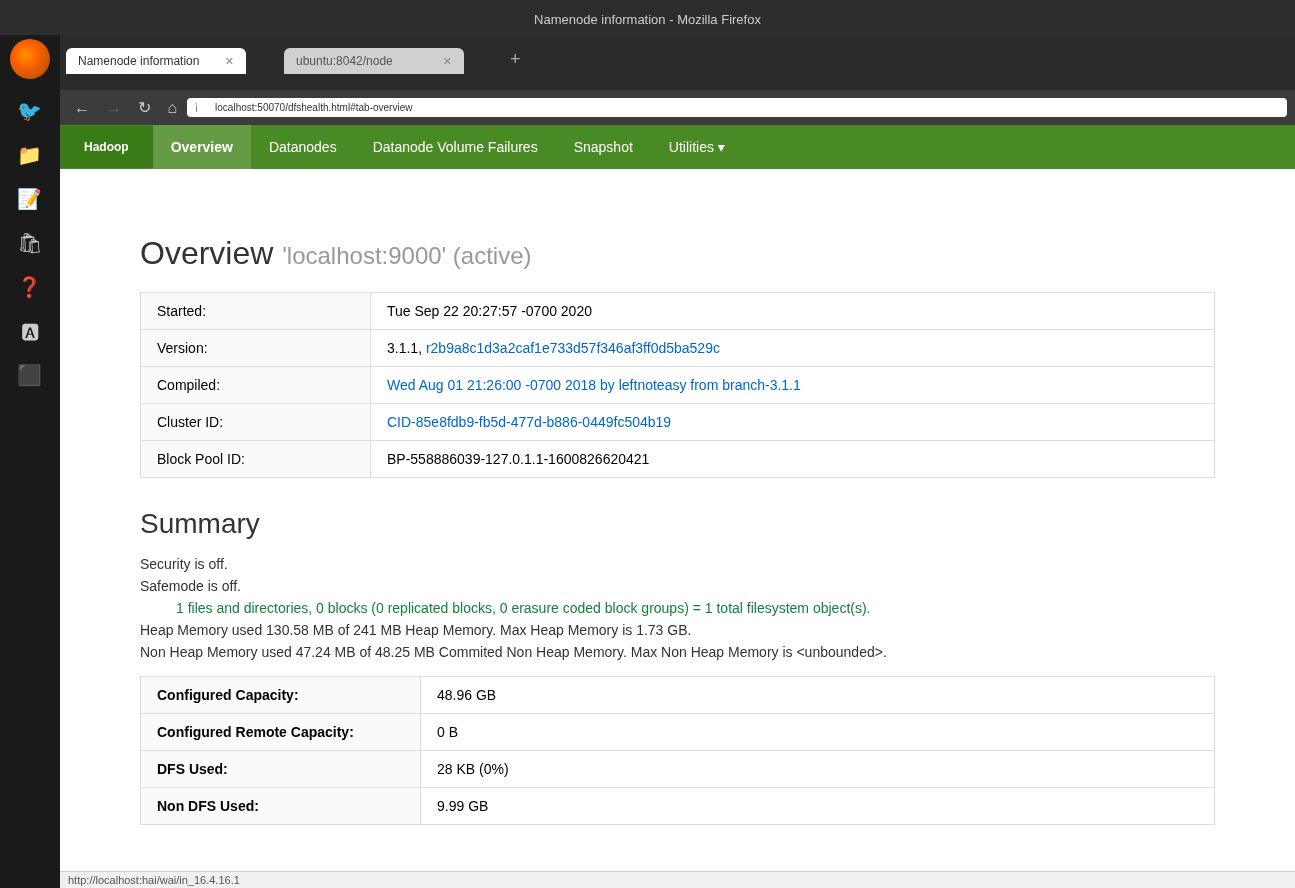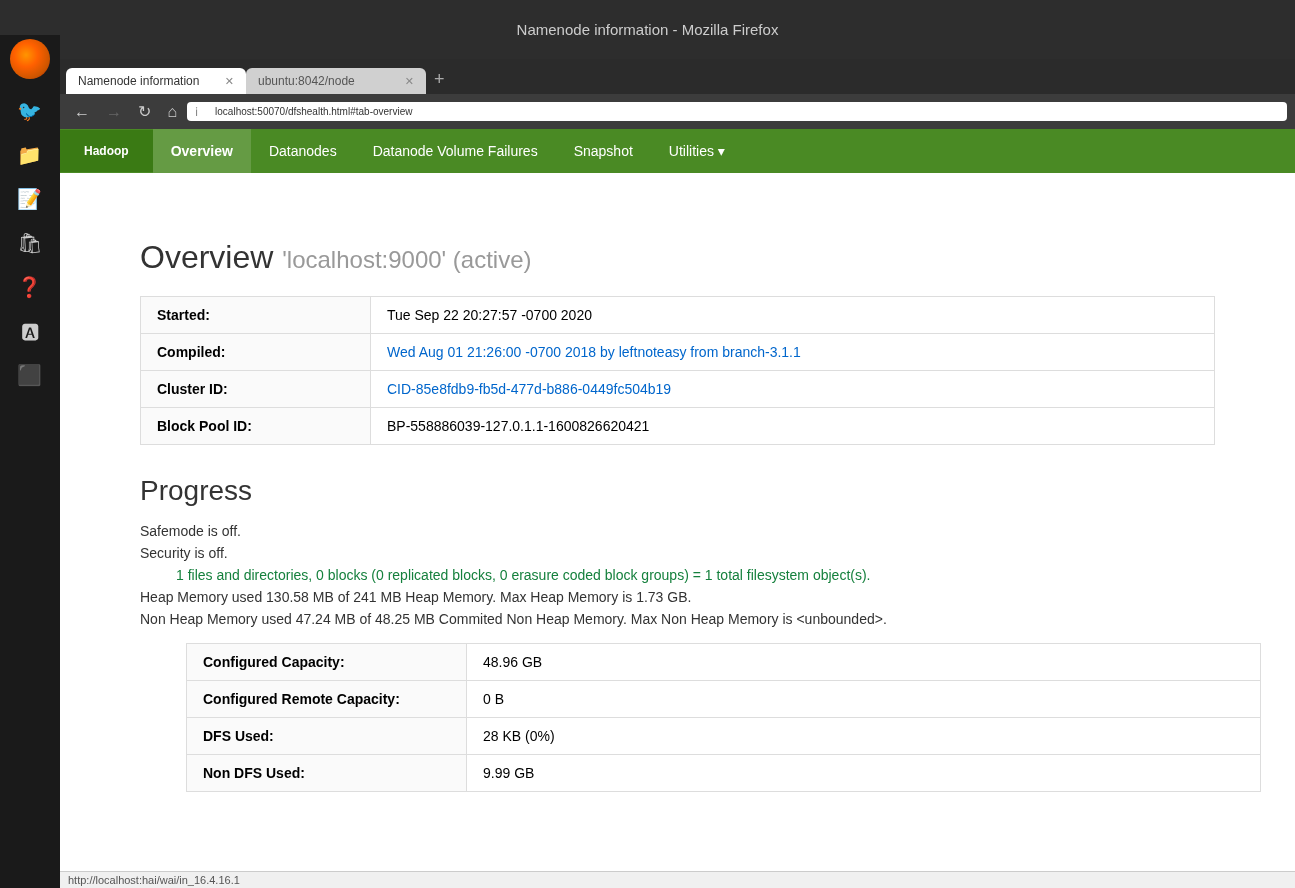--- a/index.html
+++ b/index.html
@@ -2,36 +2,37 @@
 <html><head>
   <meta charset="utf-8">
   <style>
     * { margin: 0; padding: 0; box-sizing: border-box; }
     body { font-family: Arial, sans-serif; font-size: 14px; background: #fff; display: flex; flex-direction: column; height: 888px; overflow: hidden; }
 
     
     .os-bar {
       background: #2d2d2d;
       color: #ccc;
-      font-size: 15px;
+      font-size: 13px;
       text-align: center;
-      padding: 21px 0;
+      padding: 12px 0;
       flex-shrink: 0;
     }
 
     
     .browser-chrome {
       background: #3c3c3c;
       flex-shrink: 0;
     }
     .tabs-bar {
       display: flex;
       align-items: flex-end;
-      padding: 6px 6px 0 6px;
+      padding: 6px 6px 16px 6px;
       background: #2b2b2b;
+      gap: 38px;
     }
     .tab {
       display: flex;
       align-items: center;
       background: #f0f0f0;
       border-radius: 6px 6px 0 0;
       padding: 6px 12px;
       font-size: 12px;
       color: #333;
       gap: 8px;
@@ -194,21 +195,21 @@
       border-collapse: collapse;
       margin: 20px 0;
       border: 1px solid #ddd;
     }
     .info-table td {
       padding: 10px 16px;
       border: 1px solid #ddd;
       vertical-align: top;
     }
     .info-table td:first-child {
-      font-weight: bold;
+      font-weight: normal;
       width: 230px;
       background: #fafafa;
     }
     .link-blue { color: #0066cc; text-decoration: none; }
 
     .section-title {
       font-size: 28px;
       font-weight: normal;
       color: #333;
       margin: 30px 0 16px 0;
@@ -218,21 +219,20 @@
       margin: 6px 0;
       color: #333;
     }
     .summary-text a { color: #15803d; text-decoration: none; margin-left: 36px; }
 
     .summary-table {
       width: 100%;
       border-collapse: collapse;
       margin-top: 16px;
       border: 1px solid #ddd;
-      margin-left: 46px;
     }
     .summary-table td {
       padding: 10px 16px;
       border: 1px solid #ddd;
     }
     .summary-table td:first-child {
       font-weight: bold;
       width: 280px;
       background: #fafafa;
     }
@@ -314,45 +314,51 @@
       <span class="page-title-sub">'localhost:9000' (active)</span>
     </h1>
 
     <table class="info-table">
       <tbody>
         <tr>
           <td>Started:</td>
           <td>Tue Sep 22 20:27:57 -0700 2020</td>
         </tr>
         <tr>
+          <td>Version:</td>
+          <td>
+            3.1.1, <a class="link-blue" href="#">r2b9a8c1d3a2caf1e733d57f346af3ff0d5ba529c</a>
+          </td>
+        </tr>
+        <tr>
           <td>Compiled:</td>
           <td>
             <a class="link-blue" href="#">Wed Aug 01 21:26:00 -0700 2018 by leftnoteasy from branch-3.1.1</a>
           </td>
         </tr>
         <tr>
           <td>Cluster ID:</td>
           <td>
             <a class="link-blue" href="#">CID-85e8fdb9-fb5d-477d-b886-0449fc504b19</a>
           </td>
         </tr>
         <tr>
           <td>Block Pool ID:</td>
           <td>BP-558886039-127.0.1.1-1600826620421</td>
         </tr>
       </tbody>
     </table>
 
-    <h2 class="section-title">Progress</h2>
-
+    <h2 class="section-title">Summary</h2>
+
+    <div class="summary-text">
+      <span>Security is off.</span>
+    </div>
     <div class="summary-text">
       <span>Safemode is off.</span>
-    </div>
-    <div class="summary-text">
-      <span>Security is off.</span>
     </div>
     <div class="summary-text">
       <a class="link-blue" href="#">
         <span>1 files and directories, 0 blocks (0 replicated blocks, 0 erasure coded block groups) = 1 total filesystem object(s).</span>
       </a>
     </div>
     <div class="summary-text">
       <span>Heap Memory used 130.58 MB of 241 MB Heap Memory. Max Heap Memory is 1.73 GB.</span>
     </div>
     <div class="summary-text">

